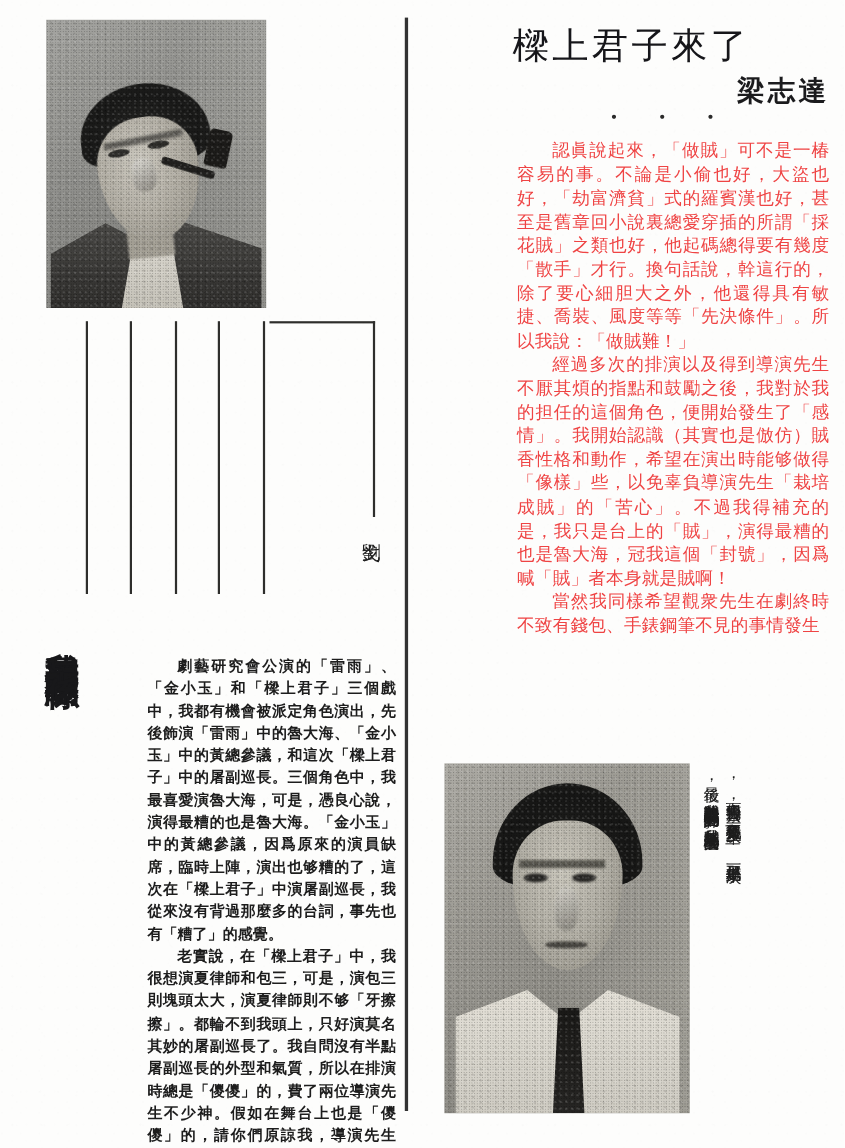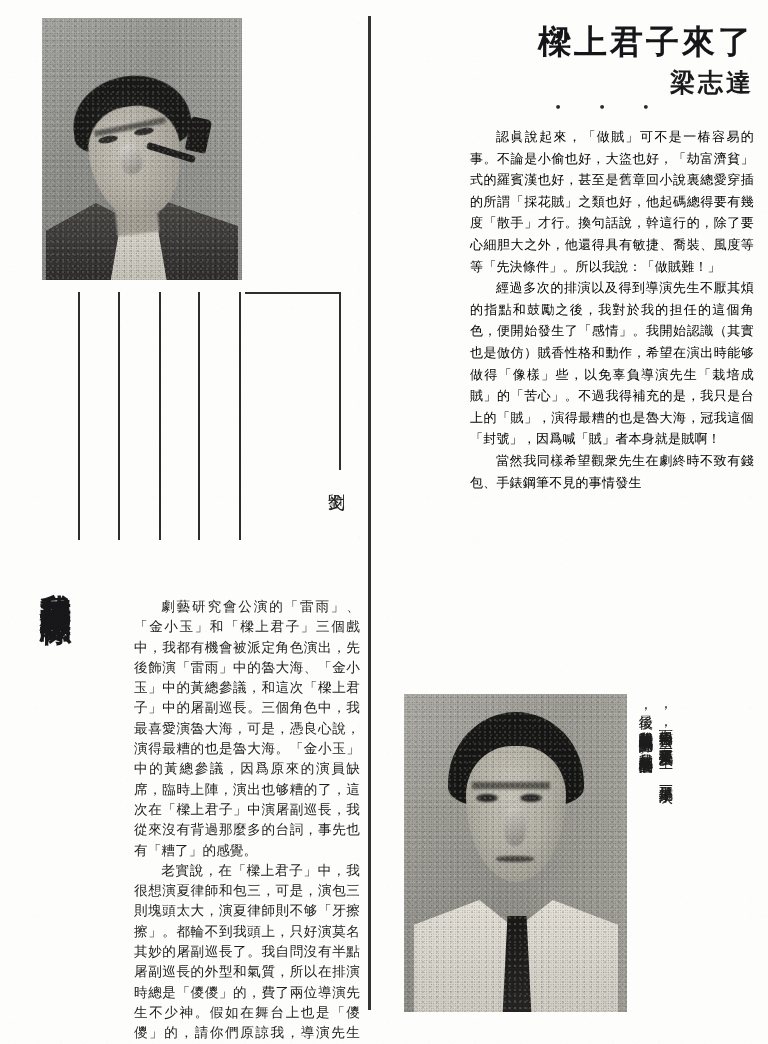--- a/index.html
+++ b/index.html
@@ -185,46 +185,46 @@
 
   
   .vtext {
     writing-mode: vertical-rl;
     text-orientation: upright;
     font-family: "DejaVu Serif", "Liberation Serif", serif;
   }
 
   #headline {
     position: absolute; left: 466px; top: 20px; width: 288px;
-    text-align: right;
-    font-size: 33px; font-weight: bold; letter-spacing: 3px;
+    text-align: left;
+    font-size: 33px; font-weight: normal; letter-spacing: 3px;
     color: #16161a;
   }
   #byline {
     position: absolute; left: 466px; top: 66px; width: 288px;
     text-align: right; padding-right: 14px;
     font-size: 25px; font-weight: bold; letter-spacing: 3px;
     color: #1b1b1d;
   }
   #byline-dots {
     position: absolute; left: 466px; top: 100px; width: 288px;
     text-align: center; padding-right: 18px;
     font-size: 13px; letter-spacing: 16px; color: #2a2a2a;
   }
 
   
   #article-body {
     position: absolute;
     left: 470px; top: 126px; width: 284px;
-    font-size: 13px;
+    font-size: 16px;
     line-height: 21.6px;
     letter-spacing: .2px;
     text-align: justify;
     text-justify: inter-character;
-    color: #000000;
+    color: #ef4444;
   }
   #article-body p { margin: 0; text-indent: 2em; }
 
   
   #article-tail {
     position: absolute;
     left: 636px; top: 690px; height: 320px;
     font-size: 14.3px; line-height: 20px; letter-spacing: .5px;
     color: #1d1d1d;
   }
@@ -242,21 +242,21 @@
     left: 318px; top: 480px; height: 74px;
     font-size: 17px; line-height: 38px; letter-spacing: 1px; color: #202020;
   }
   #left-body {
     position: absolute;
     left: 134px; top: 596px; width: 226px;
     font-size: 13.6px; line-height: 20.3px; letter-spacing: .1px;
     text-align: justify; text-justify: inter-character;
     color: #1d1d1d;
   }
-  #left-body p { margin: 0; text-indent: 2em; }
+  #left-body p { margin: 0; text-indent: 2em; font-weight: bold; }
 </style>
 </head>
 <body>
 
 <div id="page">
 
   <div class="photo" id="photo-pipe">
     <div class="jacket"></div>
     <div class="shirt"></div>
     <div class="neck"></div>

